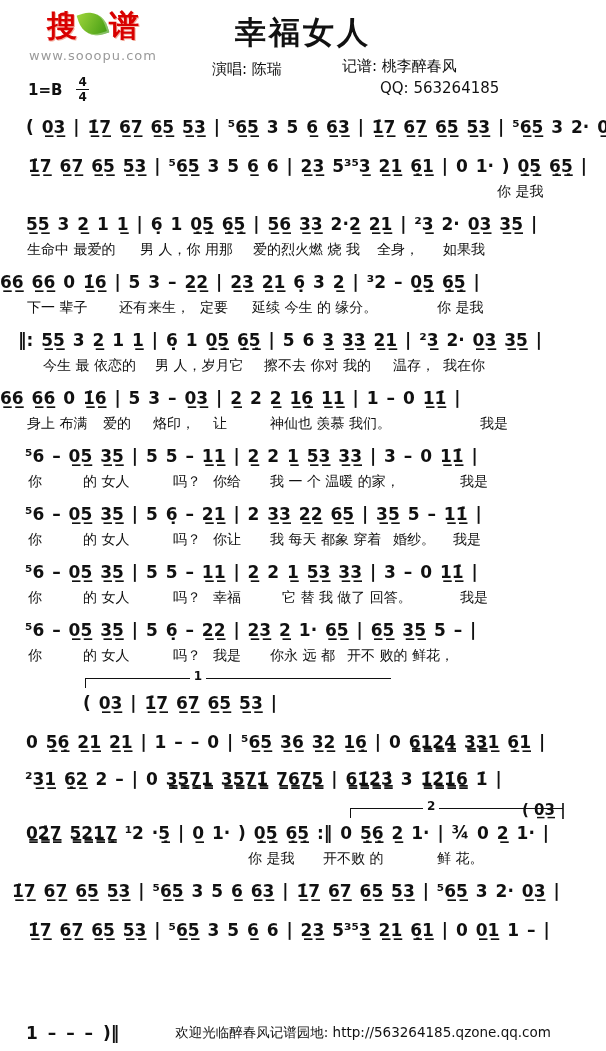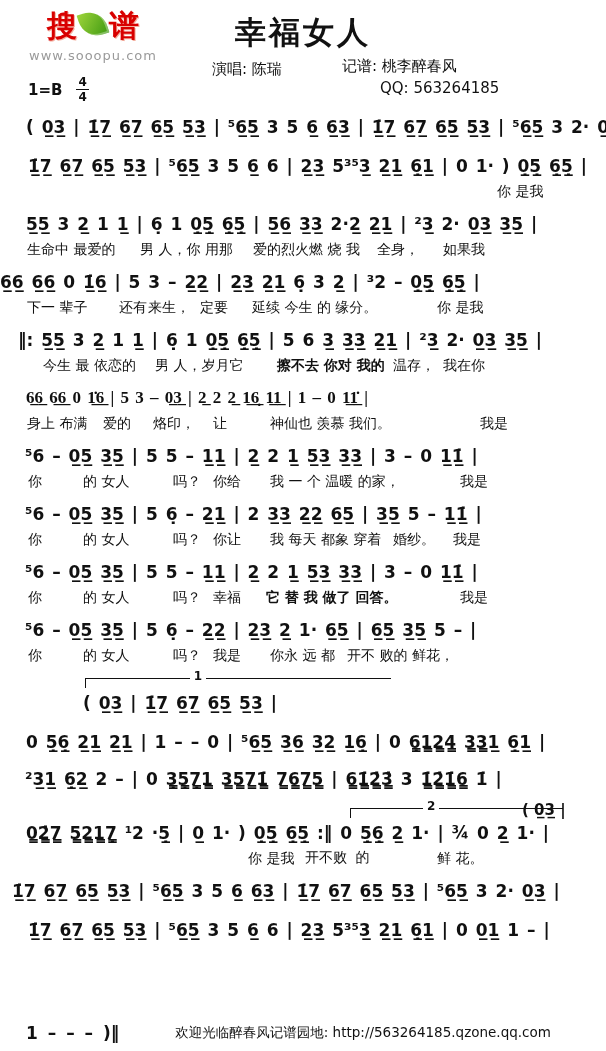--- a/index.html
+++ b/index.html
@@ -95,27 +95,27 @@
           <span style="left: 200px;">定要</span>
           <span style="left: 252px;">延续 今生 的 缘分。</span>
           <span style="left: 437px;">你 是我</span>
         </div>
       </div>
       <div class="system">
         <div class="notes" style="padding-left: 18px;">‖: 5̲5̲ 3 2̲ 1 1̲ | 6̣ 1 0̲̣5̲̣ 6̲̣5̲̣ | 5 6 3̲ 3̲3̲ 2̲1̲ | ²3̲ 2· 0̲3̲ 3̲5̲ |</div>
         <div class="lyrics">
           <span style="left: 43px; text-align: right;">今生 最 依恋的</span>
           <span style="left: 155px;">男 人，岁月它</span>
-          <span style="left: 277px; font-weight: bold;">擦不去 你对 我的</span>
+          <span style="left: 264px;">擦不去 你对 我的</span>
           <span style="left: 393px;">温存，</span>
           <span style="left: 443px;">我在你</span>
         </div>
       </div>
       <div class="system">
-        <div class="notes" style="padding-left: 26px; font-family: Liberation Serif, serif;">6̲6̲ 6̲6̲ 0 1̲̇6̲ | 5 3 – 0̲3̲ | 2̲ 2 2̲ 1̲6̲̣ 1̲1̲ | 1 – 0 1̲1̲̇ |</div>
+        <div class="notes" style="">6̲6̲ 6̲6̲ 0 1̲̇6̲ | 5 3 – 0̲3̲ | 2̲ 2 2̲ 1̲6̲̣ 1̲1̲ | 1 – 0 1̲1̲̇ |</div>
         <div class="lyrics">
           <span style="left: 27px;">身上 布满</span>
           <span style="left: 103px; text-align: center;">爱的</span>
           <span style="left: 153px;">烙印，</span>
           <span style="left: 213px;">让</span>
           <span style="left: 270px;">神仙也 羡慕 我们。</span>
           <span style="left: 480px;">我是</span>
         </div>
       </div>
       <div class="system">
@@ -141,21 +141,21 @@
           <span style="left: 453px;">我是</span>
         </div>
       </div>
       <div class="system">
         <div class="notes" style="padding-left: 25px;">⁵6 – 0̲5̲ 3̲5̲ | 5 5 – 1̲1̲ | 2̲ 2 1̲ 5̲3̲ 3̲3̲ | 3 – 0 1̲1̲̇ |</div>
         <div class="lyrics">
           <span style="left: 28px;">你</span>
           <span style="left: 83px;">的 女人</span>
           <span style="left: 173px;">吗？</span>
           <span style="left: 213px;">幸福</span>
-          <span style="left: 266px; font-weight: bold;">它 替 我 做了 回答。</span>
+          <span style="left: 282px;">它 替 我 做了 回答。</span>
           <span style="left: 460px;">我是</span>
         </div>
       </div>
       <div class="system">
         <div class="notes" style="padding-left: 25px;">⁵6 – 0̲5̲ 3̲5̲ | 5 6̣ – 2̲2̲ | 2̲3̲ 2̲ 1· 6̲5̲ | 6̲5̲ 3̲5̲ 5 – |</div>
         <div class="lyrics">
           <span style="left: 28px;">你</span>
           <span style="left: 83px;">的 女人</span>
           <span style="left: 173px;">吗？</span>
           <span style="left: 213px;">我是</span>
@@ -180,21 +180,21 @@
       <div class="system">
         <div class="above">
           <div class="volta" style="left: 350px; width: 212px;">
             <span class="vlabel">2</span>
           </div>
           <span class="frag" style="left: 522px;">( 0̲3̲ |</span>
         </div>
         <div class="notes" style="padding-left: 26px;">0̳2̳̇7̳ 5̳2̳1̳7̳̣ ¹2 ·5̲̣ | 0̲ 1· ) 0̲̣5̲̣ 6̲̣5̲̣ :‖ 0 5̲̣6̲̣ 2̲ 1· | ¾ 0 2̲ 1· |</div>
         <div class="lyrics">
           <span style="left: 248px;">你 是我</span>
-          <span style="left: 305px; font-family: Liberation Mono, monospace;">开不败 的</span>
+          <span style="left: 323px;">开不败 的</span>
           <span style="left: 437px;">鲜 花。</span>
         </div>
       </div>
       <div class="system no-lyrics">
         <div class="notes" style="padding-left: 12px;">1̲̇7̲ 6̲7̲ 6̲5̲ 5̲3̲ | ⁵6̲5̲ 3 5 6̲ 6̲3̲ | 1̲̇7̲ 6̲7̲ 6̲5̲ 5̲3̲ | ⁵6̲5̲ 3 2· 0̲3̲ |</div>
       </div>
       <div class="system no-lyrics">
         <div class="notes" style="padding-left: 28px;">1̲̇7̲ 6̲7̲ 6̲5̲ 5̲3̲ | ⁵6̲5̲ 3 5 6̲ 6 | 2̲3̲ 5³⁵3̲ 2̲1̲ 6̲̣1̲ | 0 0̲1̲ 1 – |</div>
       </div>
     </div>

